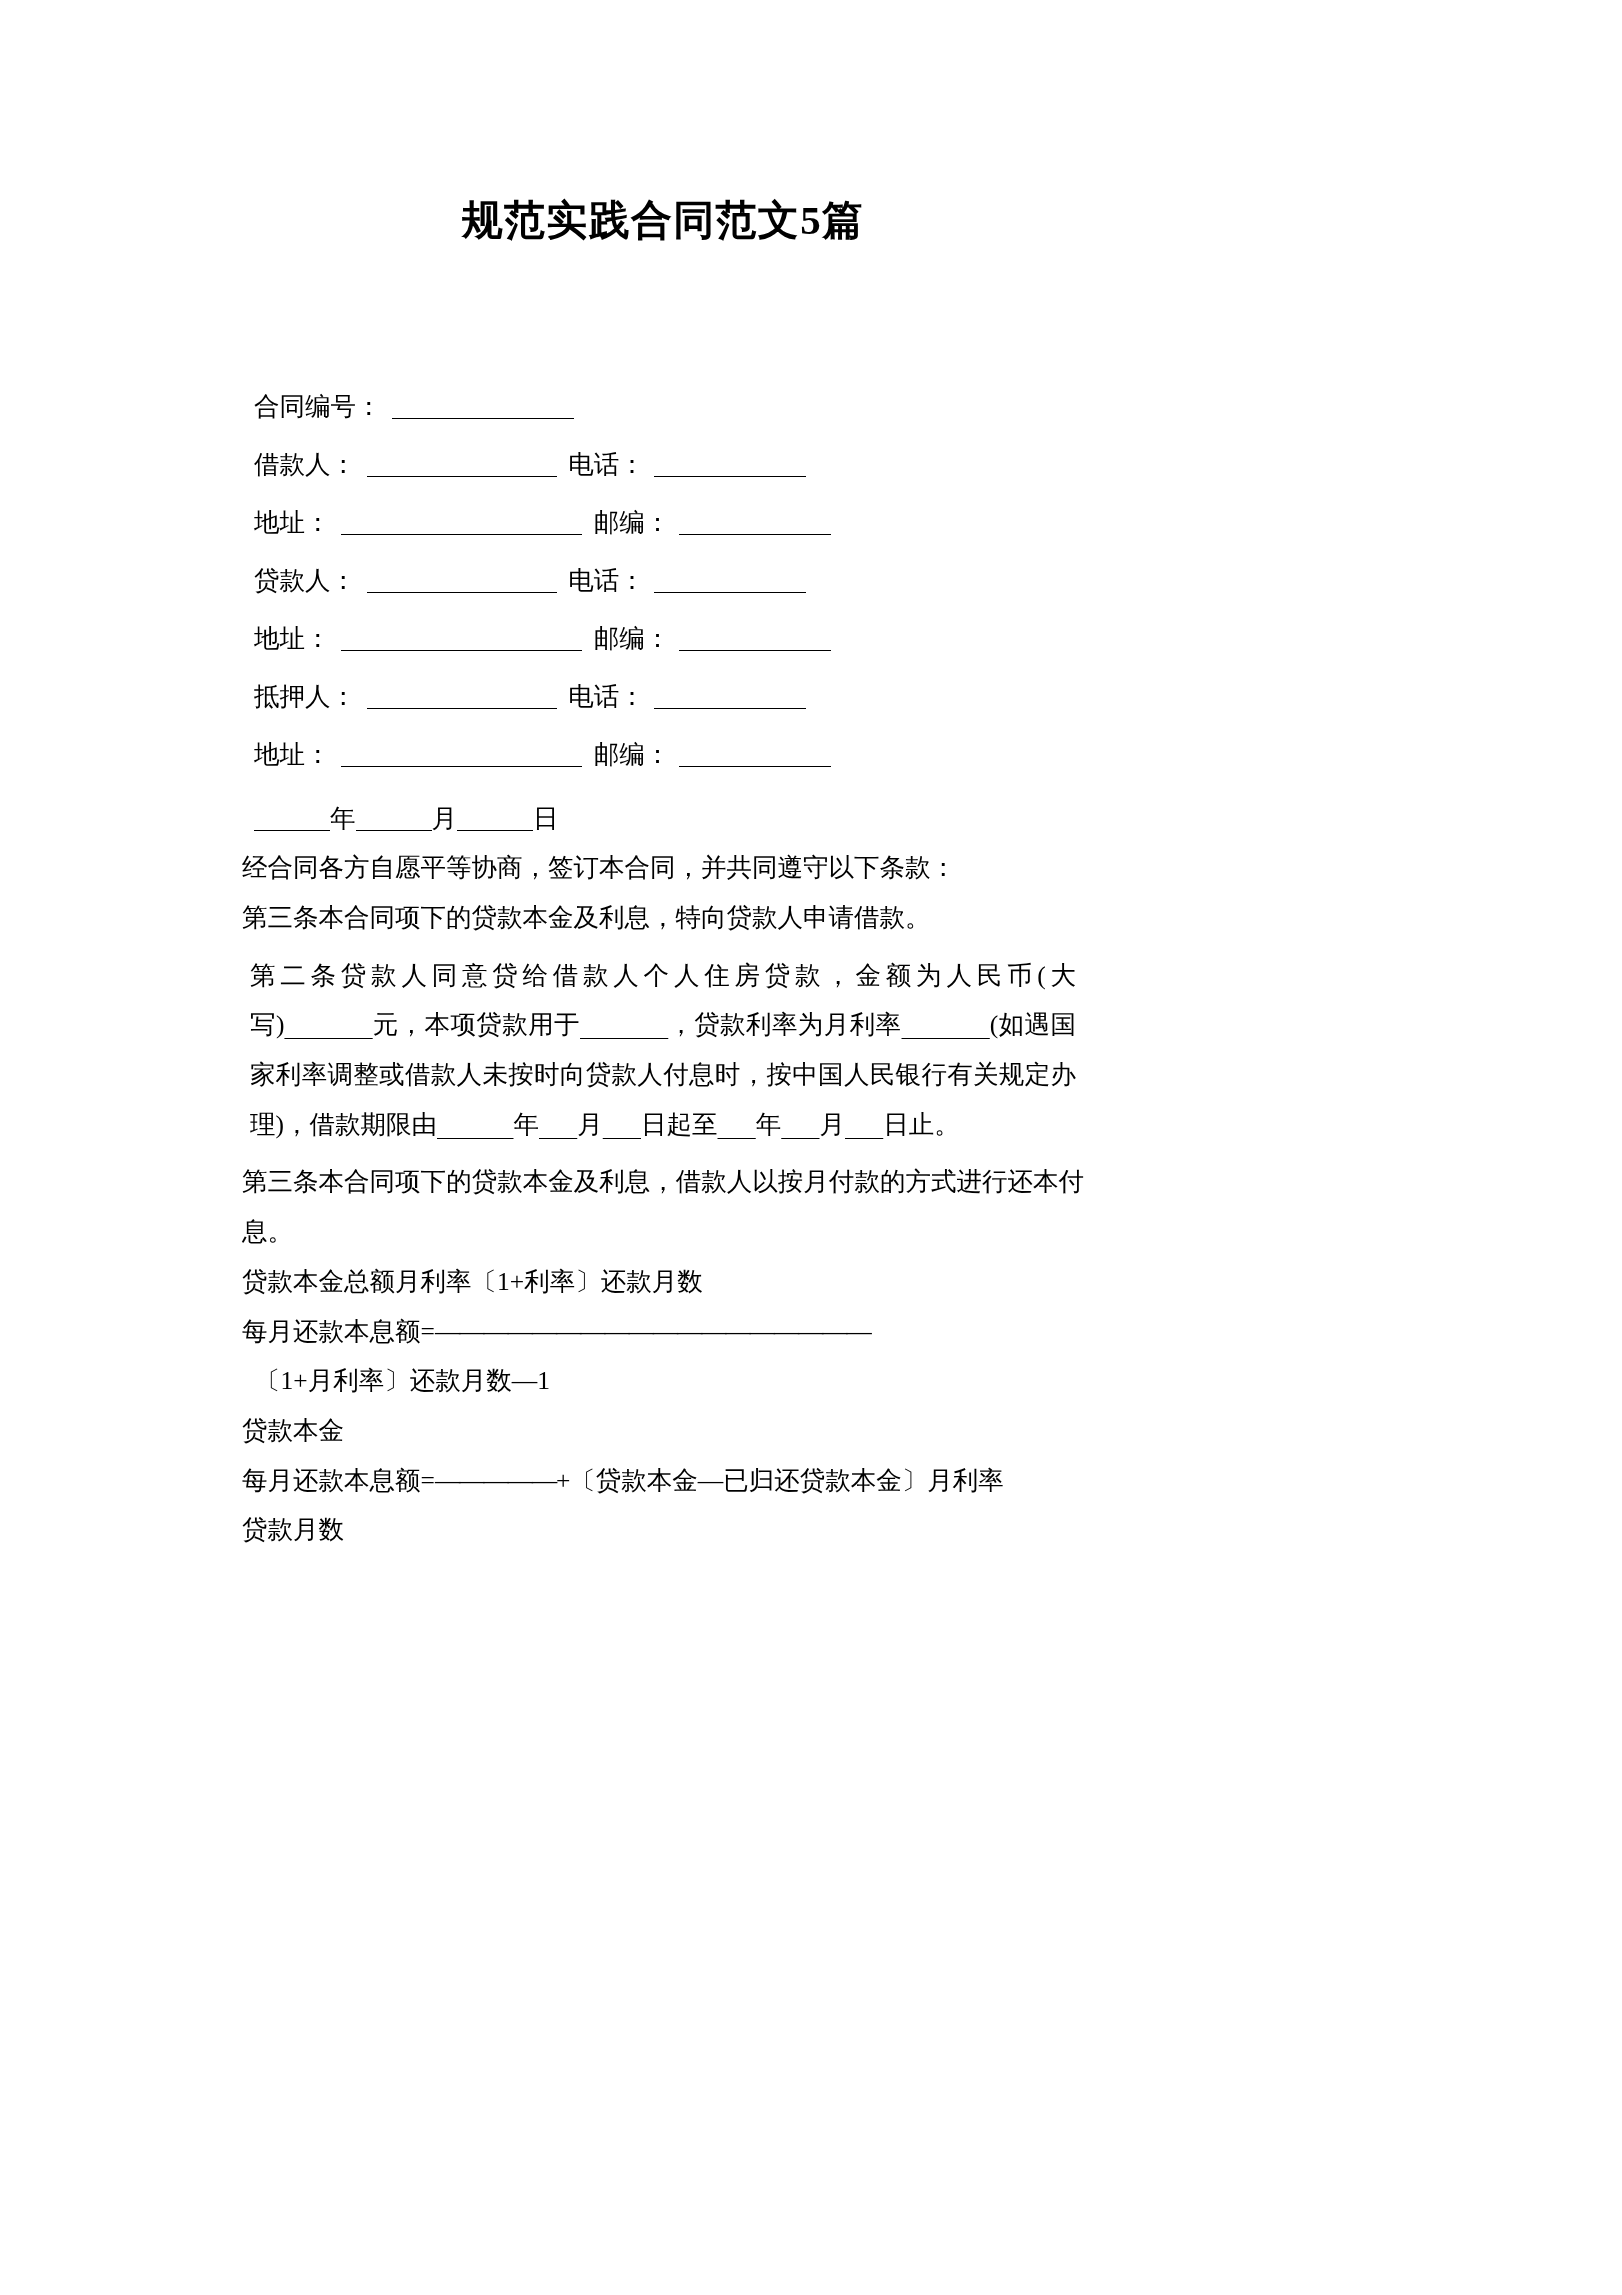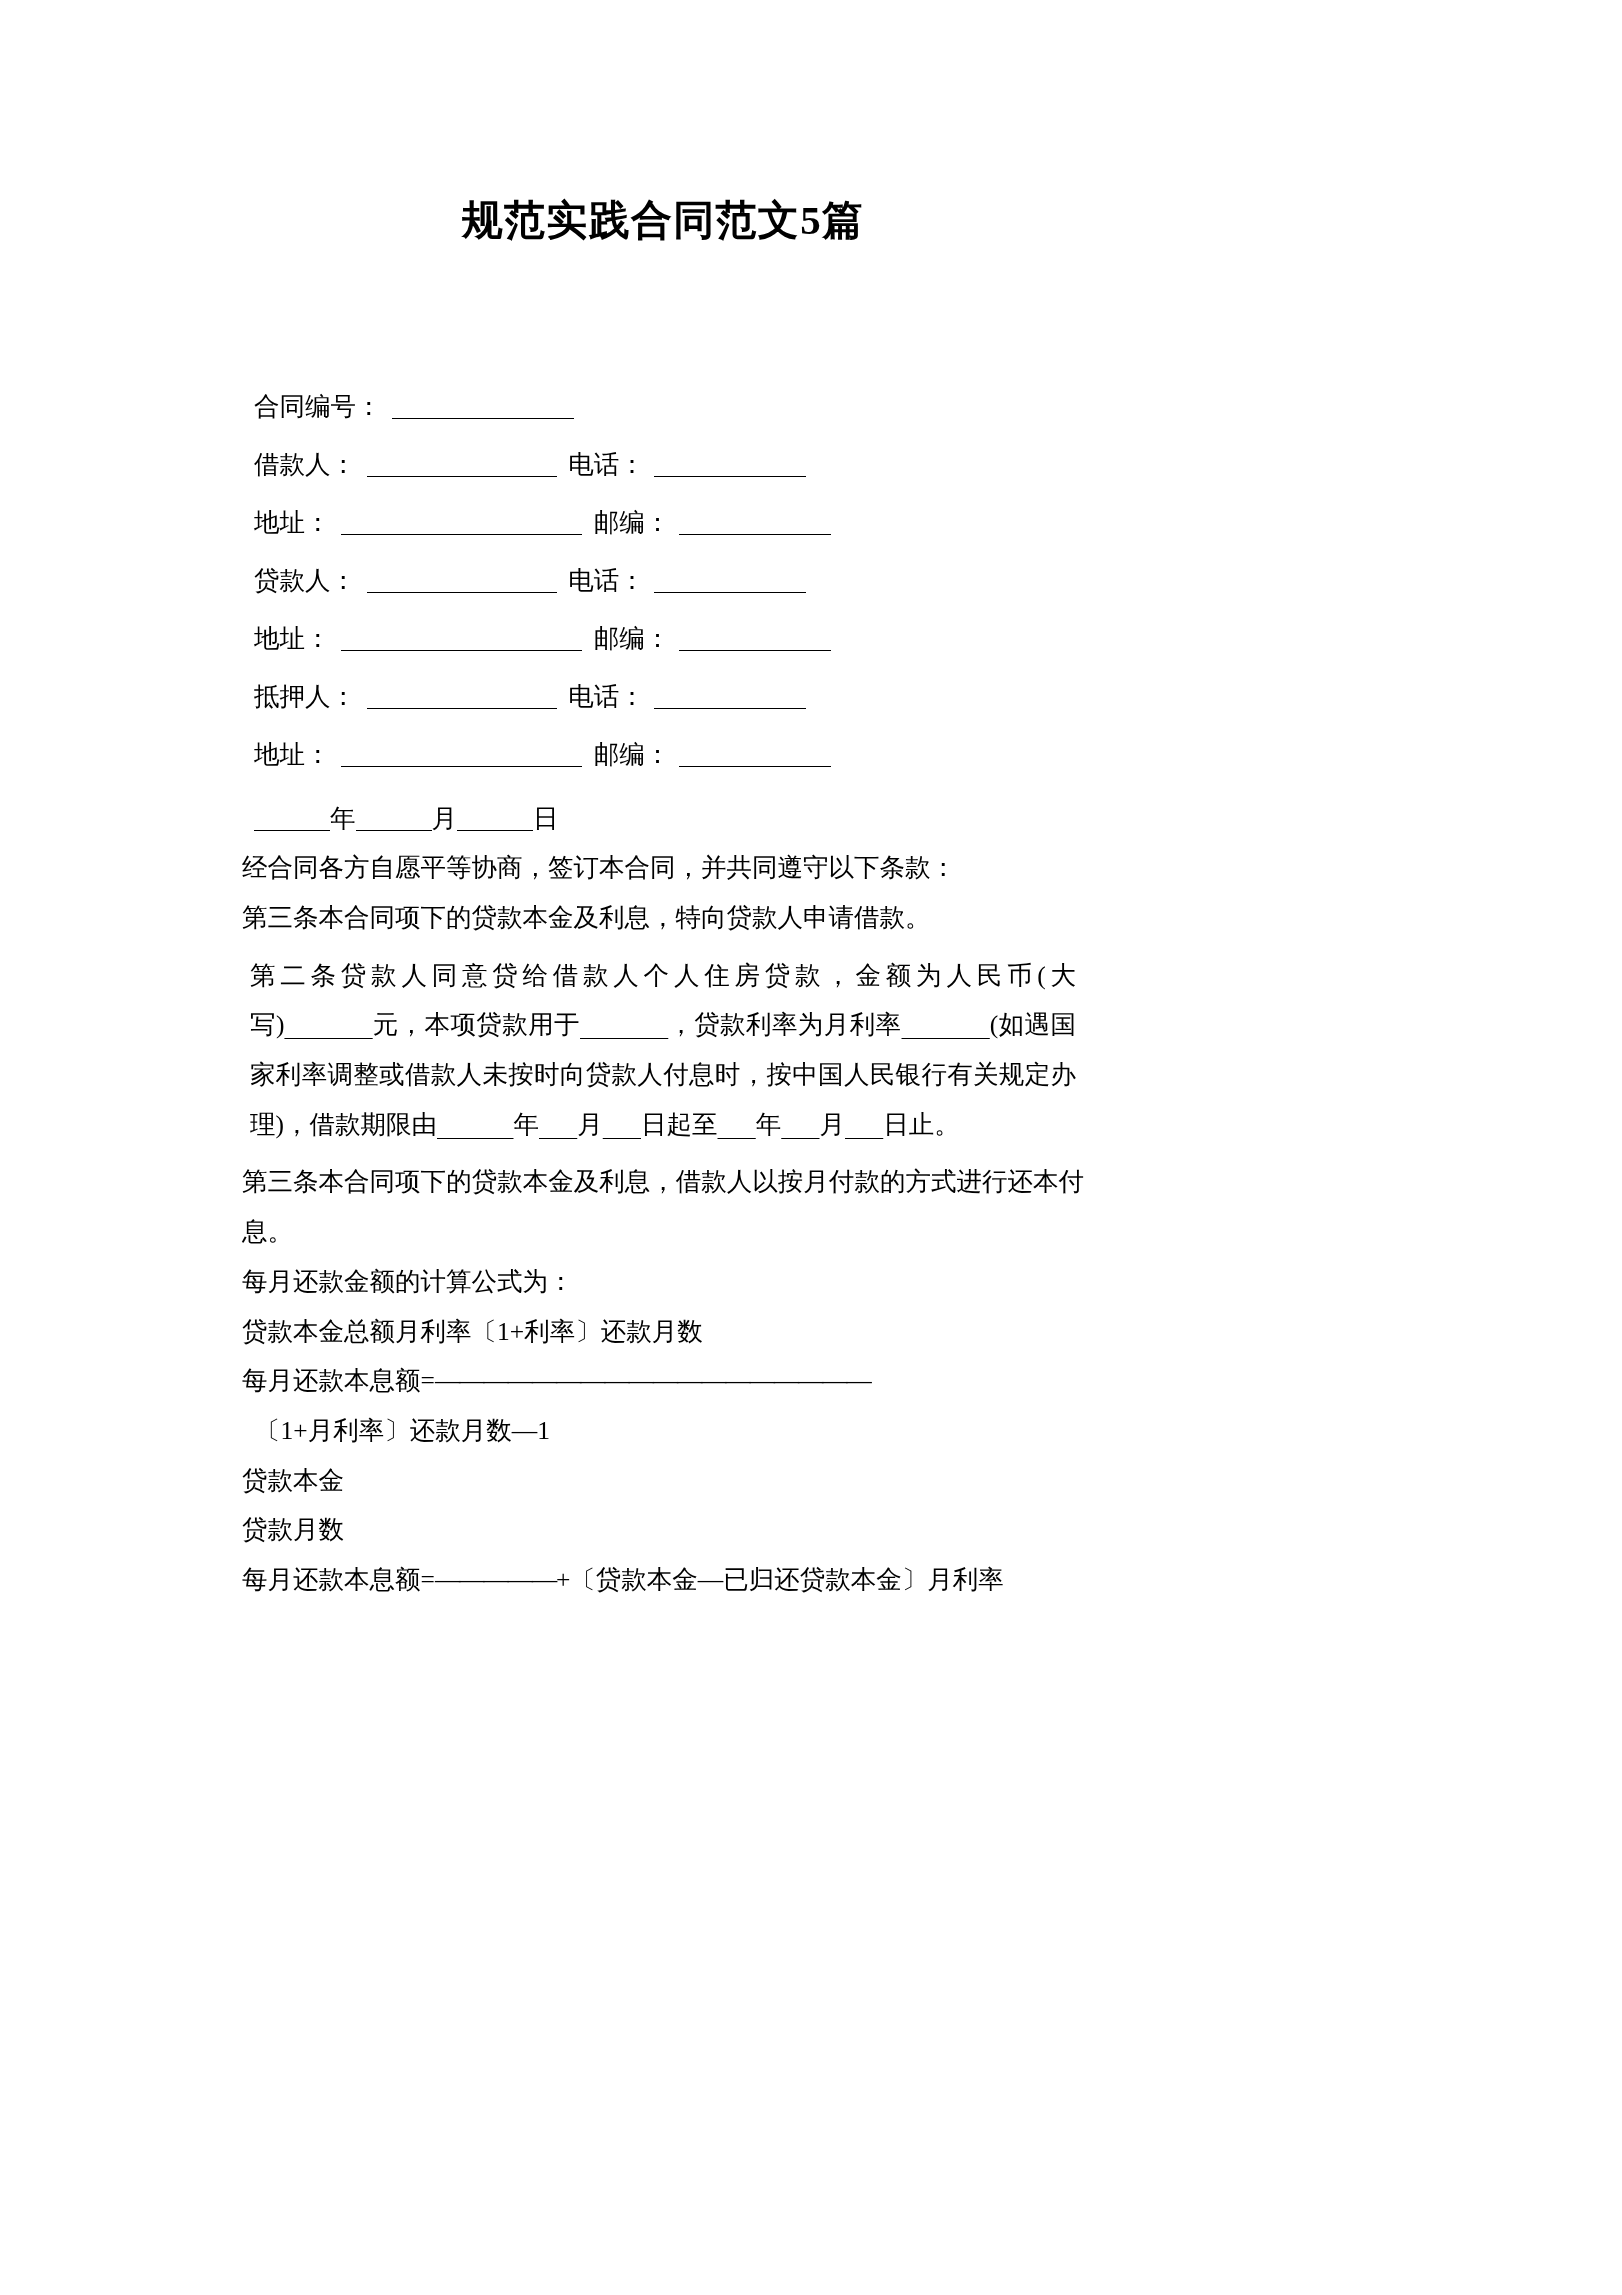--- a/index.html
+++ b/index.html
@@ -184,30 +184,29 @@
   </div>
 
   <p class="clause">经合同各方自愿平等协商，签订本合同，并共同遵守以下条款：</p>
 
   <p class="clause">第三条本合同项下的贷款本金及利息，特向贷款人申请借款。</p>
 
   <p class="clause-flow"><span>第二条贷款人同意贷给借款人个人住房贷款，金额为人民币(大写)</span><span class="u">&nbsp;&nbsp;&nbsp;&nbsp;&nbsp;&nbsp;&nbsp;&nbsp;&nbsp;&nbsp;&nbsp;&nbsp;&nbsp;</span><span>元，本项贷款用于</span><span class="u">&nbsp;&nbsp;&nbsp;&nbsp;&nbsp;&nbsp;&nbsp;&nbsp;&nbsp;&nbsp;&nbsp;&nbsp;&nbsp;</span><span>，贷款利率为月利率</span><span class="u">&nbsp;&nbsp;&nbsp;&nbsp;&nbsp;&nbsp;&nbsp;&nbsp;&nbsp;&nbsp;&nbsp;&nbsp;&nbsp;</span><span>(如遇国家利率调整或借款人未按时向贷款人付息时，按中国人民银行有关规定办理)，借款期限由</span><span class="u">&nbsp;&nbsp;&nbsp;&nbsp;&nbsp;&nbsp;&nbsp;&nbsp;&nbsp;&nbsp;&nbsp;&nbsp;</span><span>年</span><span class="u">&nbsp;&nbsp;&nbsp;&nbsp;&nbsp;&nbsp;</span><span>月</span><span class="u">&nbsp;&nbsp;&nbsp;&nbsp;&nbsp;&nbsp;</span><span>日起至</span><span class="u">&nbsp;&nbsp;&nbsp;&nbsp;&nbsp;&nbsp;</span><span>年</span><span class="u">&nbsp;&nbsp;&nbsp;&nbsp;&nbsp;&nbsp;</span><span>月</span><span class="u">&nbsp;&nbsp;&nbsp;&nbsp;&nbsp;&nbsp;</span><span>日止。</span></p>
 
   <p class="clause">第三条本合同项下的贷款本金及利息，借款人以按月付款的方式进行还本付息。</p>
 
-  <p class="clause">每月还款金额的计算公式为：</p>
 
 
   <p class="mono-line">贷款本金总额月利率〔1+利率〕还款月数</p>
 
   <p class="mono-line"><span>每月还款本息额=</span><span class="divider-long">——————————————————</span></p>
 
   <p class="mono-line indent-1">〔1+月利率〕还款月数—1</p>
 
 
   <p class="mono-line">贷款本金</p>
 
+  <p class="mono-line"><span>每月还款本息额=</span><span class="divider-long">—————</span><span>+〔贷款本金—已归还贷款本金〕月利率</span></p>
+
   <p class="mono-line">贷款月数</p>
 
-  <p class="mono-line"><span>每月还款本息额=</span><span class="divider-long">—————</span><span>+〔贷款本金—已归还贷款本金〕月利率</span></p>
-
 </div>
 
 
 </body></html>

